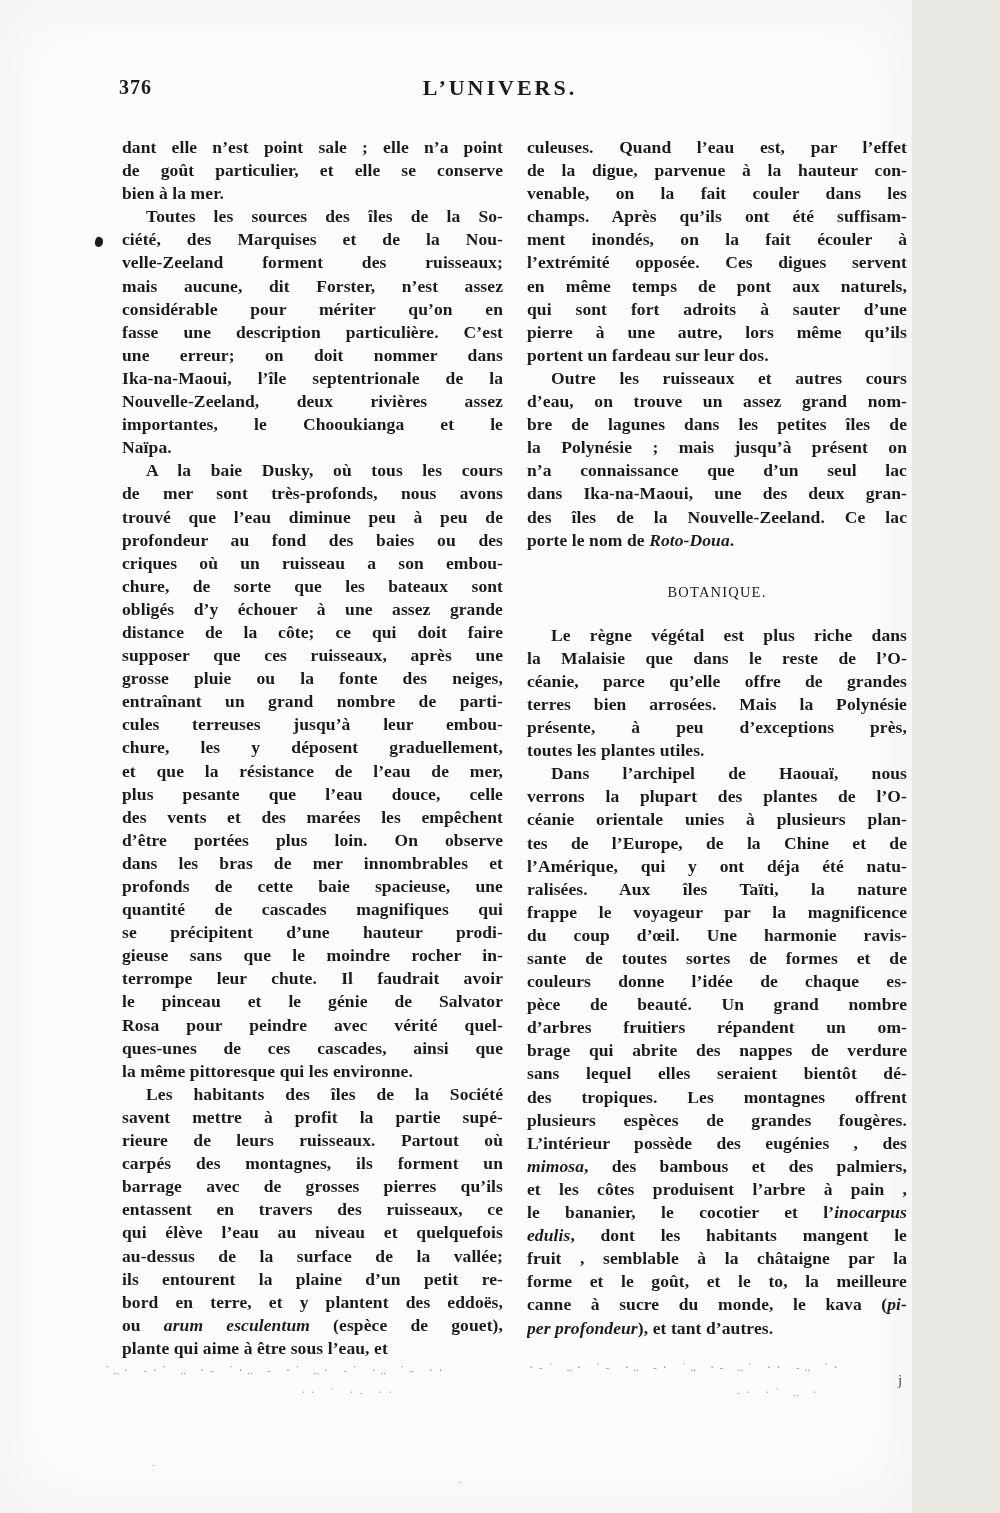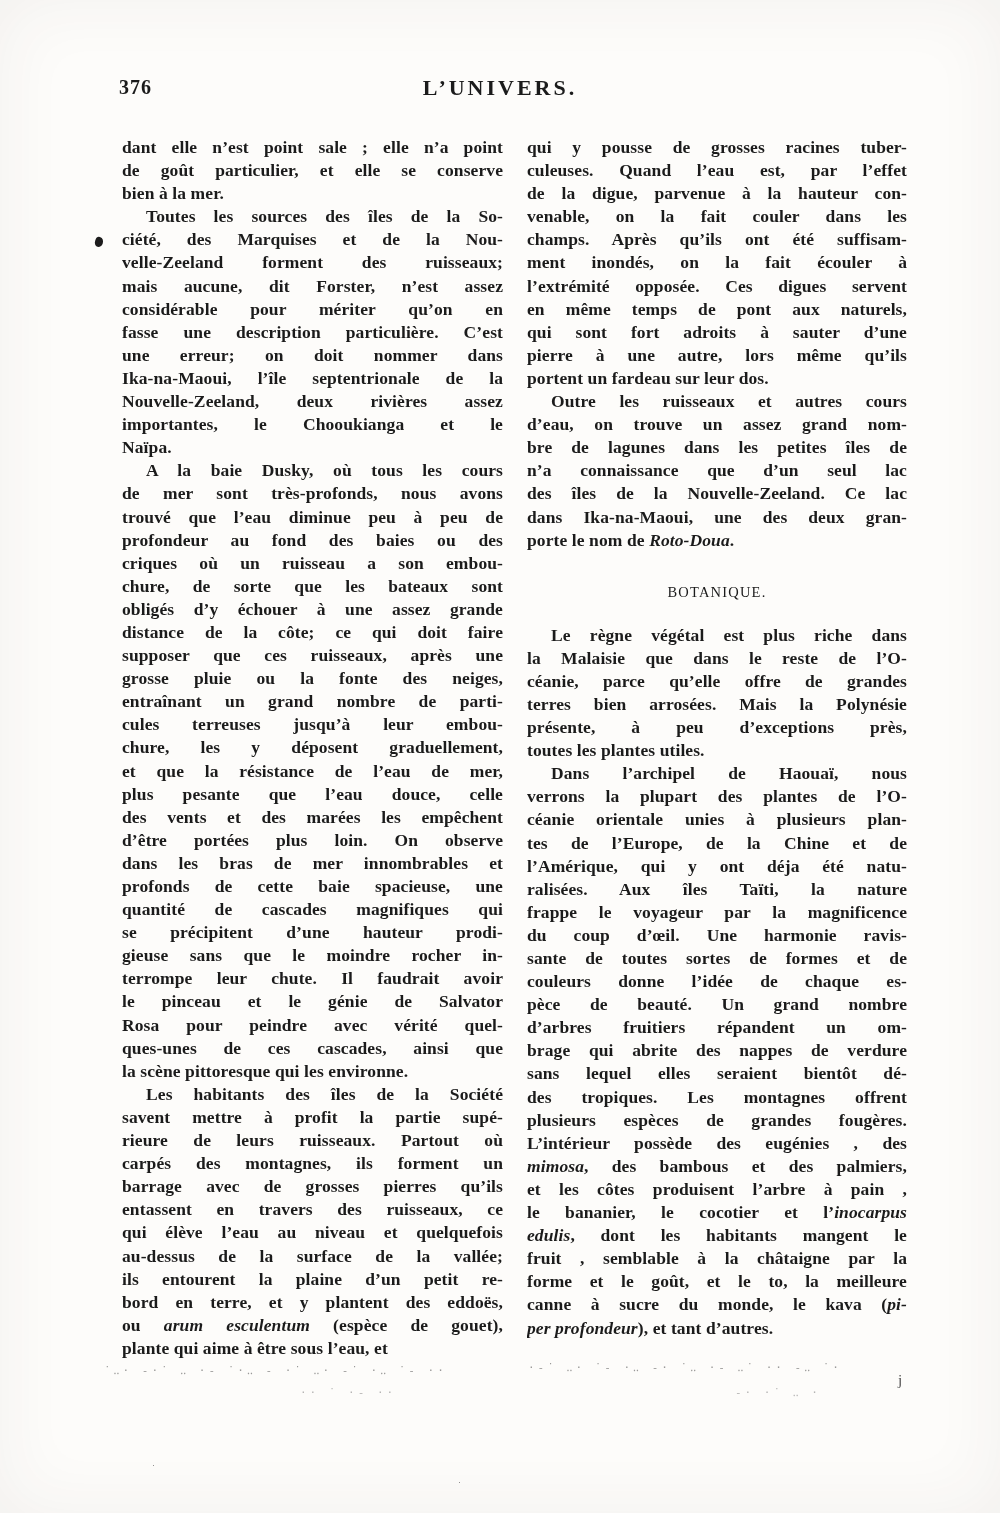--- a/index.html
+++ b/index.html
@@ -1,18 +1,18 @@
 <!DOCTYPE html>
 <html><head>
 <meta charset="utf-8">
 <style>
   html,body{margin:0;padding:0;background:#e9e7e2;}
   .page{
     position:relative;
-    width:1000px;height:1513px;
+    width:912px;height:1513px;
     background:#fdfcfa;
     font-family:"Liberation Serif", serif;
     color:#1b1b1b;
     box-shadow:inset 0 0 70px rgba(60,55,45,0.06);
     overflow:hidden;
   }
   .page-number{
     position:absolute;left:119px;top:76px;
     font-size:20px;font-weight:700;letter-spacing:1px;
   }
@@ -120,58 +120,58 @@
         <div class="line">d’être portées plus loin. On observe</div>
         <div class="line">dans les bras de mer innombrables et</div>
         <div class="line">profonds de cette baie spacieuse, une</div>
         <div class="line">quantité de cascades magnifiques qui</div>
         <div class="line">se précipitent d’une hauteur prodi-</div>
         <div class="line">gieuse sans que le moindre rocher in-</div>
         <div class="line">terrompe leur chute. Il faudrait avoir</div>
         <div class="line">le pinceau et le génie de Salvator</div>
         <div class="line">Rosa pour peindre avec vérité quel-</div>
         <div class="line">ques-unes de ces cascades, ainsi que</div>
-        <div class="line last">la scène pittoresque qui les environne.</div>
+        <div class="line last">la même pittoresque qui les environne.</div>
       </div>
       <div class="paragraph">
         <div class="line indent">Les habitants des îles de la Société</div>
         <div class="line">savent mettre à profit la partie supé-</div>
         <div class="line">rieure de leurs ruisseaux. Partout où</div>
         <div class="line">carpés des montagnes, ils forment un</div>
         <div class="line">barrage avec de grosses pierres qu’ils</div>
         <div class="line">entassent en travers des ruisseaux, ce</div>
         <div class="line">qui élève l’eau au niveau et quelquefois</div>
         <div class="line">au-dessus de la surface de la vallée;</div>
         <div class="line">ils entourent la plaine d’un petit re-</div>
         <div class="line">bord en terre, et y plantent des eddoës,</div>
         <div class="line">ou <i>arum esculentum</i> (espèce de gouet),</div>
         <div class="line last">plante qui aime à être sous l’eau, et</div>
       </div>
     </div>
   <div class="column column-right">
       <div class="paragraph">
-        <div class="line">qui y pousse de grosses racines tuber-</div>
         <div class="line">culeuses. Quand l’eau est, par l’effet</div>
         <div class="line">de la digue, parvenue à la hauteur con-</div>
         <div class="line">venable, on la fait couler dans les</div>
         <div class="line">champs. Après qu’ils ont été suffisam-</div>
         <div class="line">ment inondés, on la fait écouler à</div>
         <div class="line">l’extrémité opposée. Ces digues servent</div>
         <div class="line">en même temps de pont aux naturels,</div>
         <div class="line">qui sont fort adroits à sauter d’une</div>
         <div class="line">pierre à une autre, lors même qu’ils</div>
         <div class="line last">portent un fardeau sur leur dos.</div>
       </div>
       <div class="paragraph">
         <div class="line indent">Outre les ruisseaux et autres cours</div>
         <div class="line">d’eau, on trouve un assez grand nom-</div>
         <div class="line">bre de lagunes dans les petites îles de</div>
+        <div class="line">la Polynésie ; mais jusqu’à présent on</div>
         <div class="line">n’a connaissance que d’un seul lac</div>
+        <div class="line">dans Ika-na-Maoui, une des deux gran-</div>
         <div class="line">des îles de la Nouvelle-Zeeland. Ce lac</div>
-        <div class="line">dans Ika-na-Maoui, une des deux gran-</div>
         <div class="line last">porte le nom de <i>Roto-Doua</i>.</div>
       </div>
       <div class="section-heading">BOTANIQUE.</div>
       <div class="paragraph">
         <div class="line indent">Le règne végétal est plus riche dans</div>
         <div class="line">la Malaisie que dans le reste de l’O-</div>
         <div class="line">céanie, parce qu’elle offre de grandes</div>
         <div class="line">terres bien arrosées. Mais la Polynésie</div>
         <div class="line">présente, à peu d’exceptions près,</div>
         <div class="line last">toutes les plantes utiles.</div>

